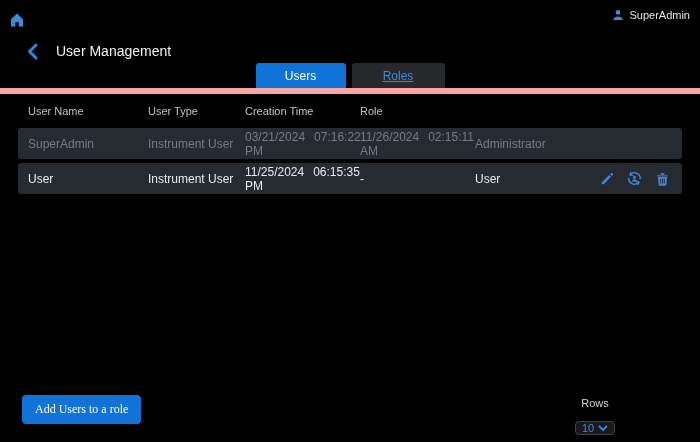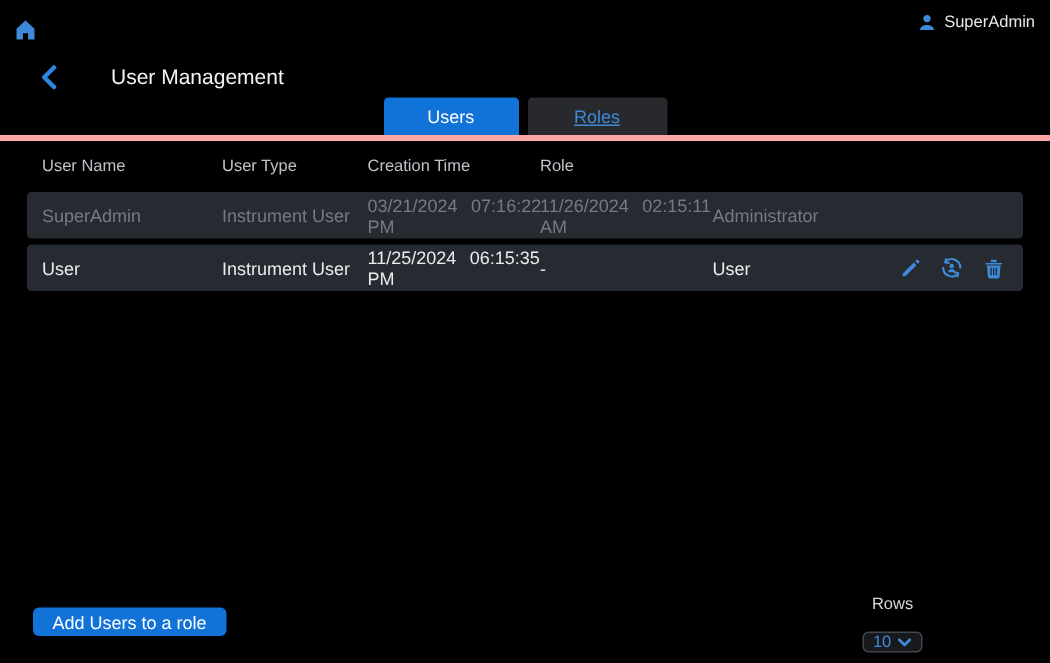--- a/index.html
+++ b/index.html
@@ -10,43 +10,43 @@
     font-family:"Liberation Sans", sans-serif;
     color:#e9ebee;
     overflow:hidden;
   }
   
   .topbar { position:absolute; top:0; left:0; right:0; height:30px; background:#000; }
   .home-btn { position:absolute; left:9px; top:12px; width:16px; height:16px; cursor:pointer; }
   .user-chip { position:absolute; right:10px; top:9px; display:flex; align-items:center; gap:5px; }
   .user-chip span { font-size:11px; color:#e5e7ea; }
   
-  .page-header { position:absolute; top:42px; left:27px; display:flex; align-items:center; gap:35px; }
+  .page-header { position:absolute; top:42px; left:27px; display:flex; align-items:center; gap:17px; }
   .back-btn { width:12px; height:18px; cursor:pointer; display:flex; align-items:center; }
   .page-title { font-size:14px; color:#f2f3f5; }
   
-  .tabstrip { position:absolute; top:67px; left:0; right:0; height:27px; border-bottom:4px solid #fca5a5; display:flex; justify-content:center; align-items:flex-end; gap:6px; }
+  .tabstrip { position:absolute; top:67px; left:0; right:0; height:27px; border-bottom:6px solid #fca5a5; display:flex; justify-content:center; align-items:flex-end; gap:6px; }
   .tab { height:25px; display:flex; align-items:center; justify-content:center; font-size:12px; border-radius:3px 3px 0 0; cursor:pointer; }
   .tab-active { width:90px; background:#1172d8; color:#fff; }
   .tab-inactive { width:93px; background:#27292c; color:#3f8ad8;text-decoration:underline; }
   
   .grid-cols { display:grid; grid-template-columns:120px 97px 115px 115px 1fr auto; align-items:center; padding:0 10px; }
   .table-header { position:absolute; top:101px; left:18px; right:18px; height:20px; font-size:11px; color:#bfc3c9; }
   .rows-wrap { position:absolute; top:128px; left:18px; right:18px; }
   .row { height:31px; background:#262a31; border-radius:3px; margin-bottom:4px; font-size:12px; cursor:default; }
   .row-dimmed { color:#757a84; }
   .row-normal { color:#e9ebee; }
   .dt .t { margin-left:9px; }
   .actions { display:flex; align-items:center; gap:13px; margin-right:2px; }
   .actions .ic { width:15px; height:15px; cursor:pointer; display:flex; align-items:center; justify-content:center; }
   
   .add-role-btn {
-    position:absolute; left:22px; bottom:18px; height:19px; padding:0 13px;
+    position:absolute; left:22px; bottom:18px; height:29px; padding:0 13px;
     background:#1172d8; border:none; border-radius:4px; color:#fff;
-    font-size:12px; font-family:Liberation Sans, sans-serif; cursor:pointer;
+    font-size:12px; font-family:Liberation Serif, serif; cursor:pointer;
   }
   .footer-right { position:absolute; right:30px; bottom:18px; height:27px; display:flex; align-items:center; gap:12px;flex-direction:column; }
   .rows-label { font-size:11px; color:#d4d7db; }
   .rows-select {
     width:40px; height:22px; background:#17191d; border:1px solid #41464e; border-radius:4px;
     display:flex; align-items:center; justify-content:center; gap:4px; cursor:pointer;
   }
   .rows-select .val { font-size:11px; color:#3f8ad8; }
   .pager { display:flex; align-items:center; gap:12px; margin-left:4px; }
   .pg-btn { display:flex; align-items:center; justify-content:center; cursor:pointer; }

